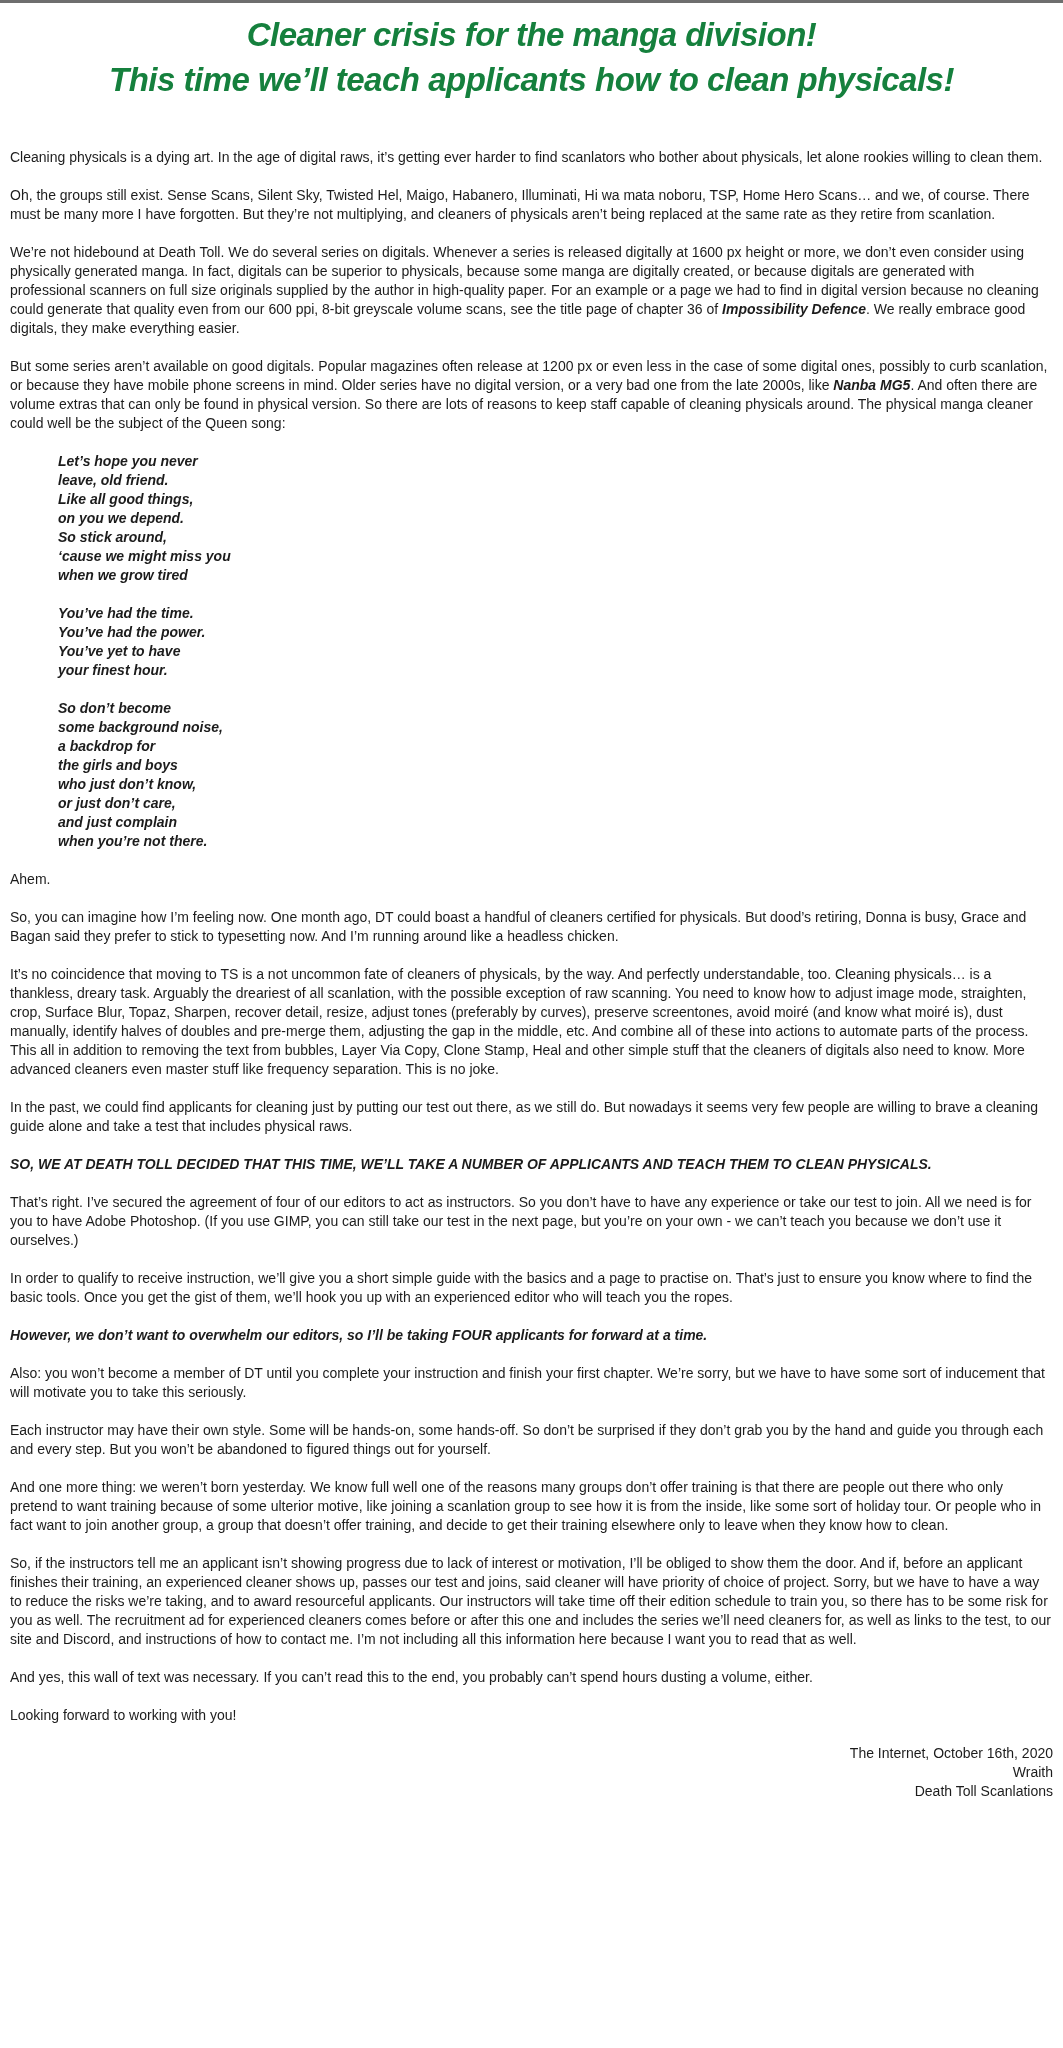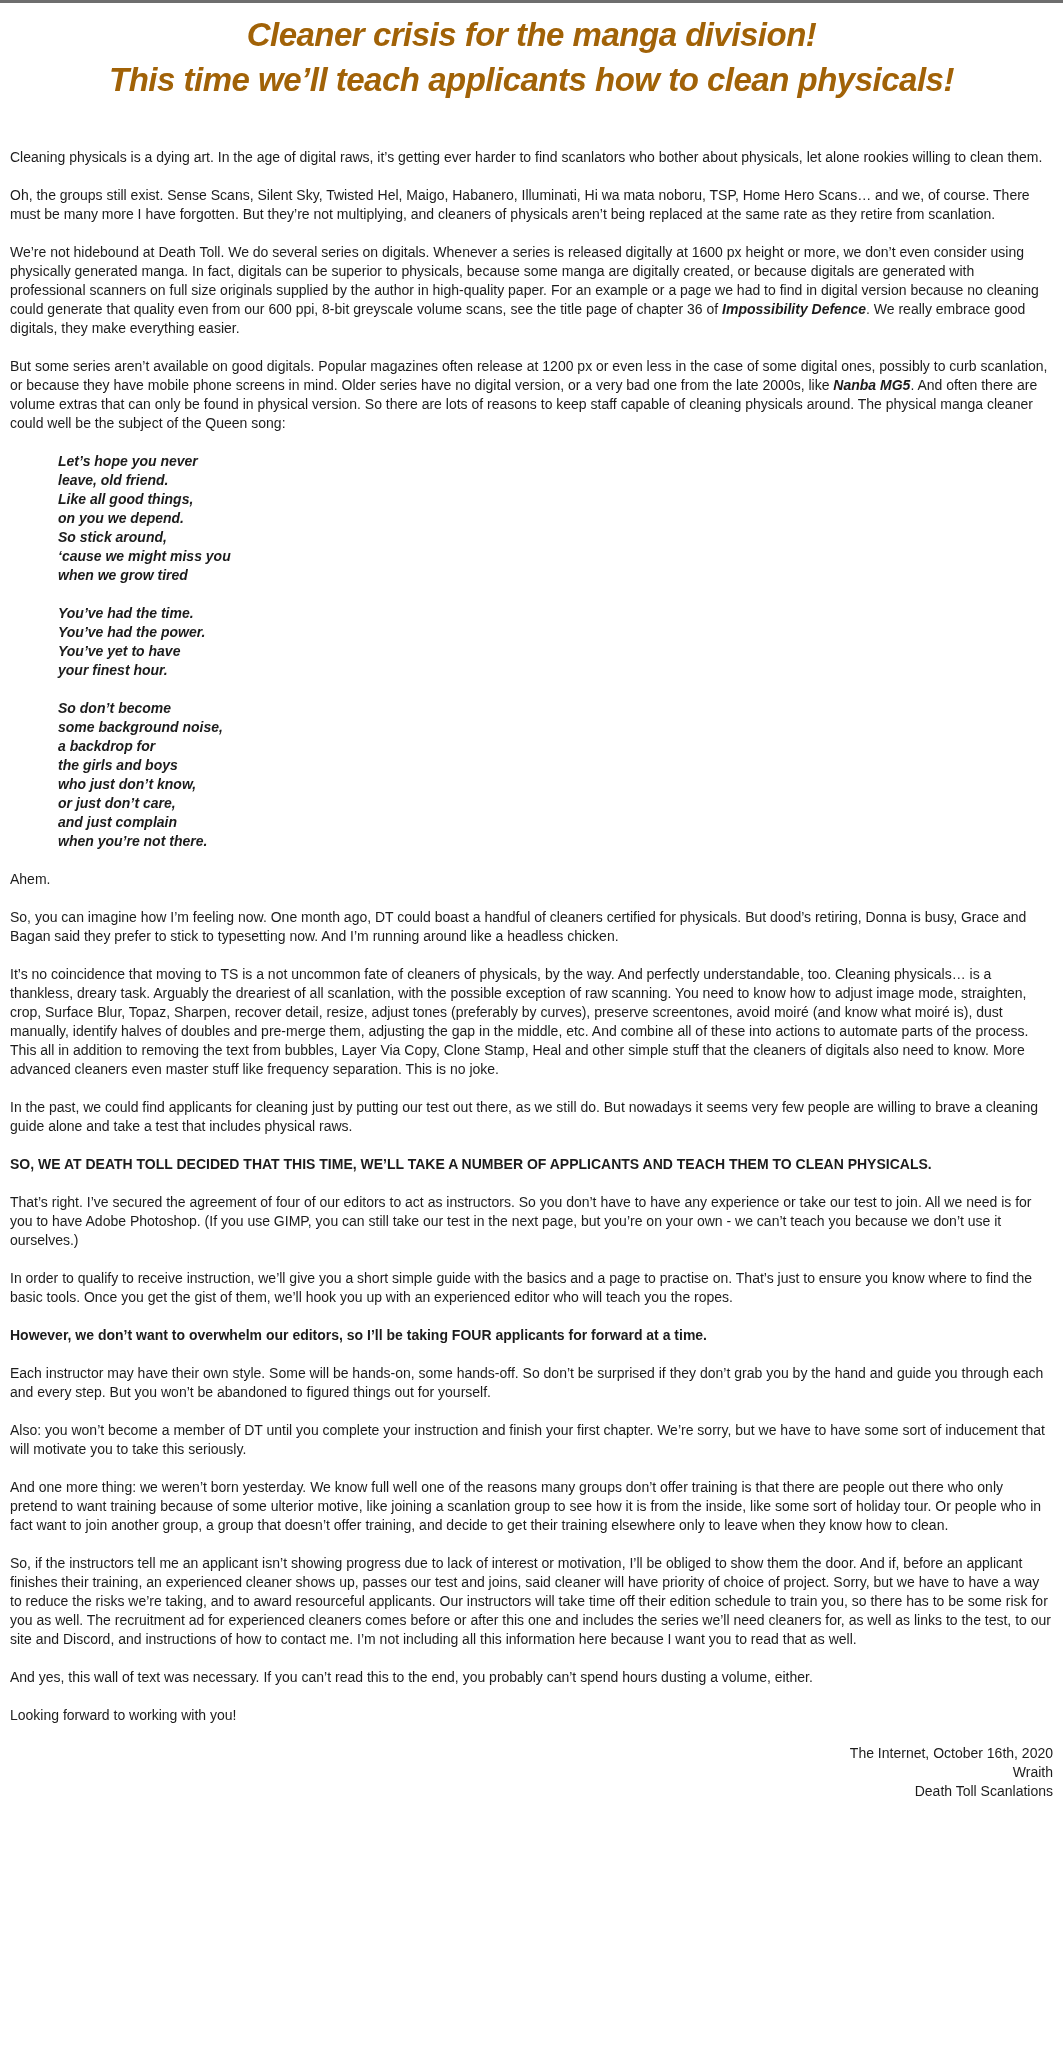--- a/index.html
+++ b/index.html
@@ -23,21 +23,21 @@
     box-sizing: border-box;
   }
   .title {
     margin: 9px 0 0 0;
     text-align: center;
     font-weight: 700;
     font-style: italic;
     font-size: 33px;
     line-height: 45px;
     letter-spacing: -0.5px;
-    color: #a16207;
+    color: #15803d;
   }
   .doc-body {
     margin-top: 46px;
     font-size: 14px;
     line-height: 19px;
   }
   .doc-body p {
     margin: 0 0 19px 0;
   }
   .quote {
@@ -46,20 +46,21 @@
   }
   .pre {
     white-space: pre-line;
     font-weight: bold;
   }
   .stanza-gap {
     height: 19px;
   }
   .bold-par {
     font-weight: 700;
+    font-style: italic;
   }
   .bi {
     font-weight: 700;
     font-style: italic;
     margin-top: 20px;
   }
   .quote strong {
     font-weight: 700;
   }
   .signature {
@@ -123,23 +124,23 @@
     <p>In the past, we could find applicants for cleaning just by putting our test out there, as we still do. But nowadays it seems very few people are willing to brave a cleaning guide alone and take a test that includes physical raws.</p>
 
     <p class="bold-par">SO, WE AT DEATH TOLL DECIDED THAT THIS TIME, WE’LL TAKE A NUMBER OF APPLICANTS AND TEACH THEM TO CLEAN PHYSICALS.</p>
 
     <p>That’s right. I’ve secured the agreement of four of our editors to act as instructors. So you don’t have to have any experience or take our test to join. All we need is for you to have Adobe Photoshop. (If you use GIMP, you can still take our test in the next page, but you’re on your own - we can’t teach you because we don’t use it ourselves.)</p>
 
     <p>In order to qualify to receive instruction, we’ll give you a short simple guide with the basics and a page to practise on. That’s just to ensure you know where to find the basic tools. Once you get the gist of them, we’ll hook you up with an experienced editor who will teach you the ropes.</p>
 
     <p class="bold-par">However, we don’t want to overwhelm our editors, so I’ll be taking FOUR applicants for forward at a time.</p>
 
+    <p>Also: you won’t become a member of DT until you complete your instruction and finish your first chapter. We’re sorry, but we have to have some sort of inducement that will motivate you to take this seriously.</p>
+
     <p>Each instructor may have their own style. Some will be hands-on, some hands-off. So don’t be surprised if they don’t grab you by the hand and guide you through each and every step. But you won’t be abandoned to figured things out for yourself.</p>
-
-    <p>Also: you won’t become a member of DT until you complete your instruction and finish your first chapter. We’re sorry, but we have to have some sort of inducement that will motivate you to take this seriously.</p>
 
     <p>And one more thing: we weren’t born yesterday. We know full well one of the reasons many groups don’t offer training is that there are people out there who only pretend to want training because of some ulterior motive, like joining a scanlation group to see how it is from the inside, like some sort of holiday tour. Or people who in fact want to join another group, a group that doesn’t offer training, and decide to get their training elsewhere only to leave when they know how to clean.</p>
 
     <p>So, if the instructors tell me an applicant isn’t showing progress due to lack of interest or motivation, I’ll be obliged to show them the door. And if, before an applicant finishes their training, an experienced cleaner shows up, passes our test and joins, said cleaner will have priority of choice of project. Sorry, but we have to have a way to reduce the risks we’re taking, and to award resourceful applicants. Our instructors will take time off their edition schedule to train you, so there has to be some risk for you as well. The recruitment ad for experienced cleaners comes before or after this one and includes the series we’ll need cleaners for, as well as links to the test, to our site and Discord, and instructions of how to contact me. I’m not including all this information here because I want you to read that as well.</p>
 
     <p>And yes, this wall of text was necessary. If you can’t read this to the end, you probably can’t spend hours dusting a volume, either.</p>
 
     <p>Looking forward to working with you!</p>
 
     <div class="signature">

